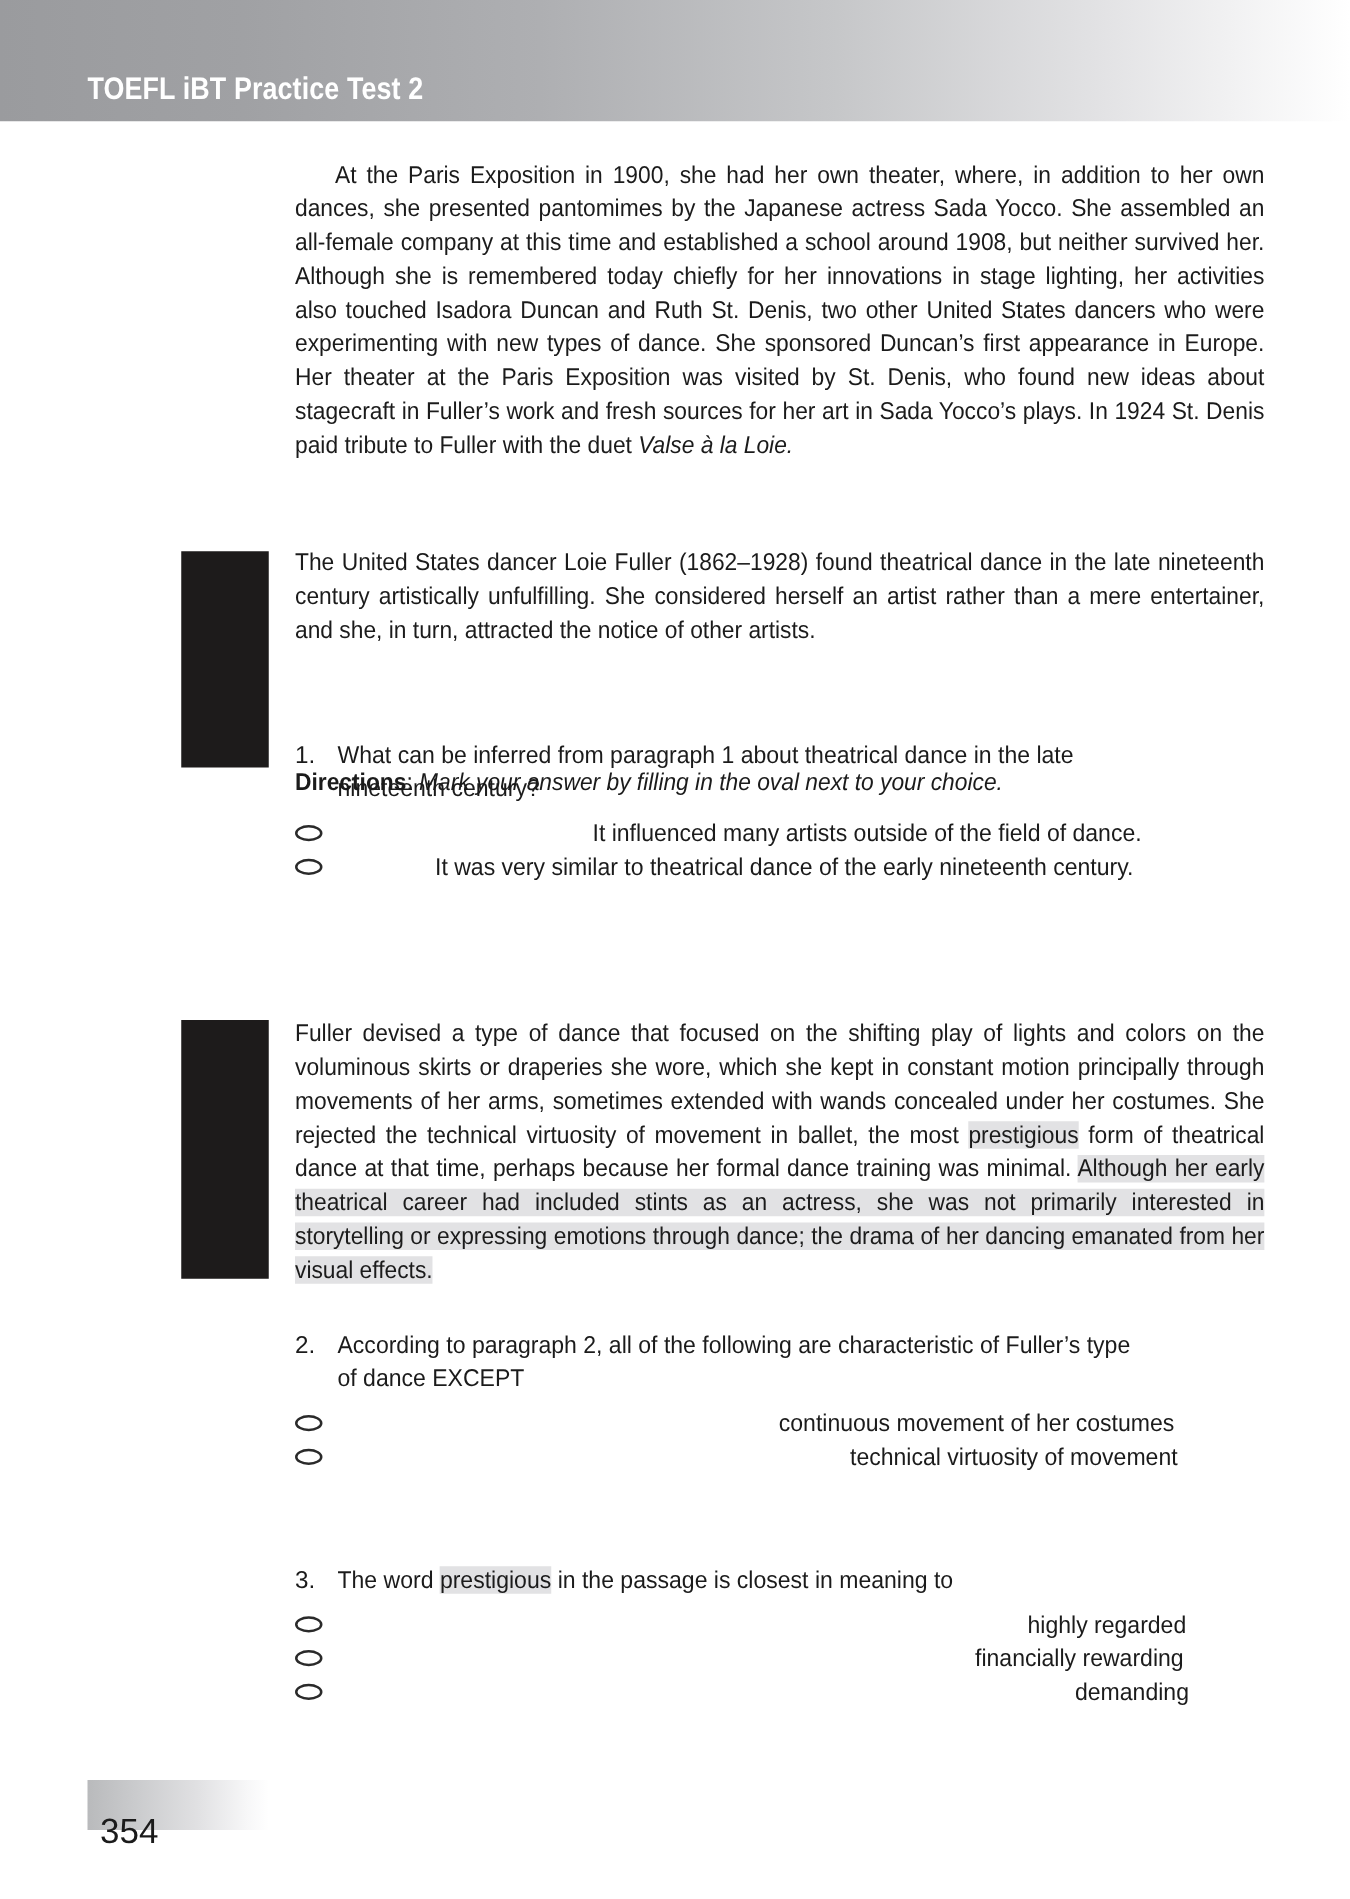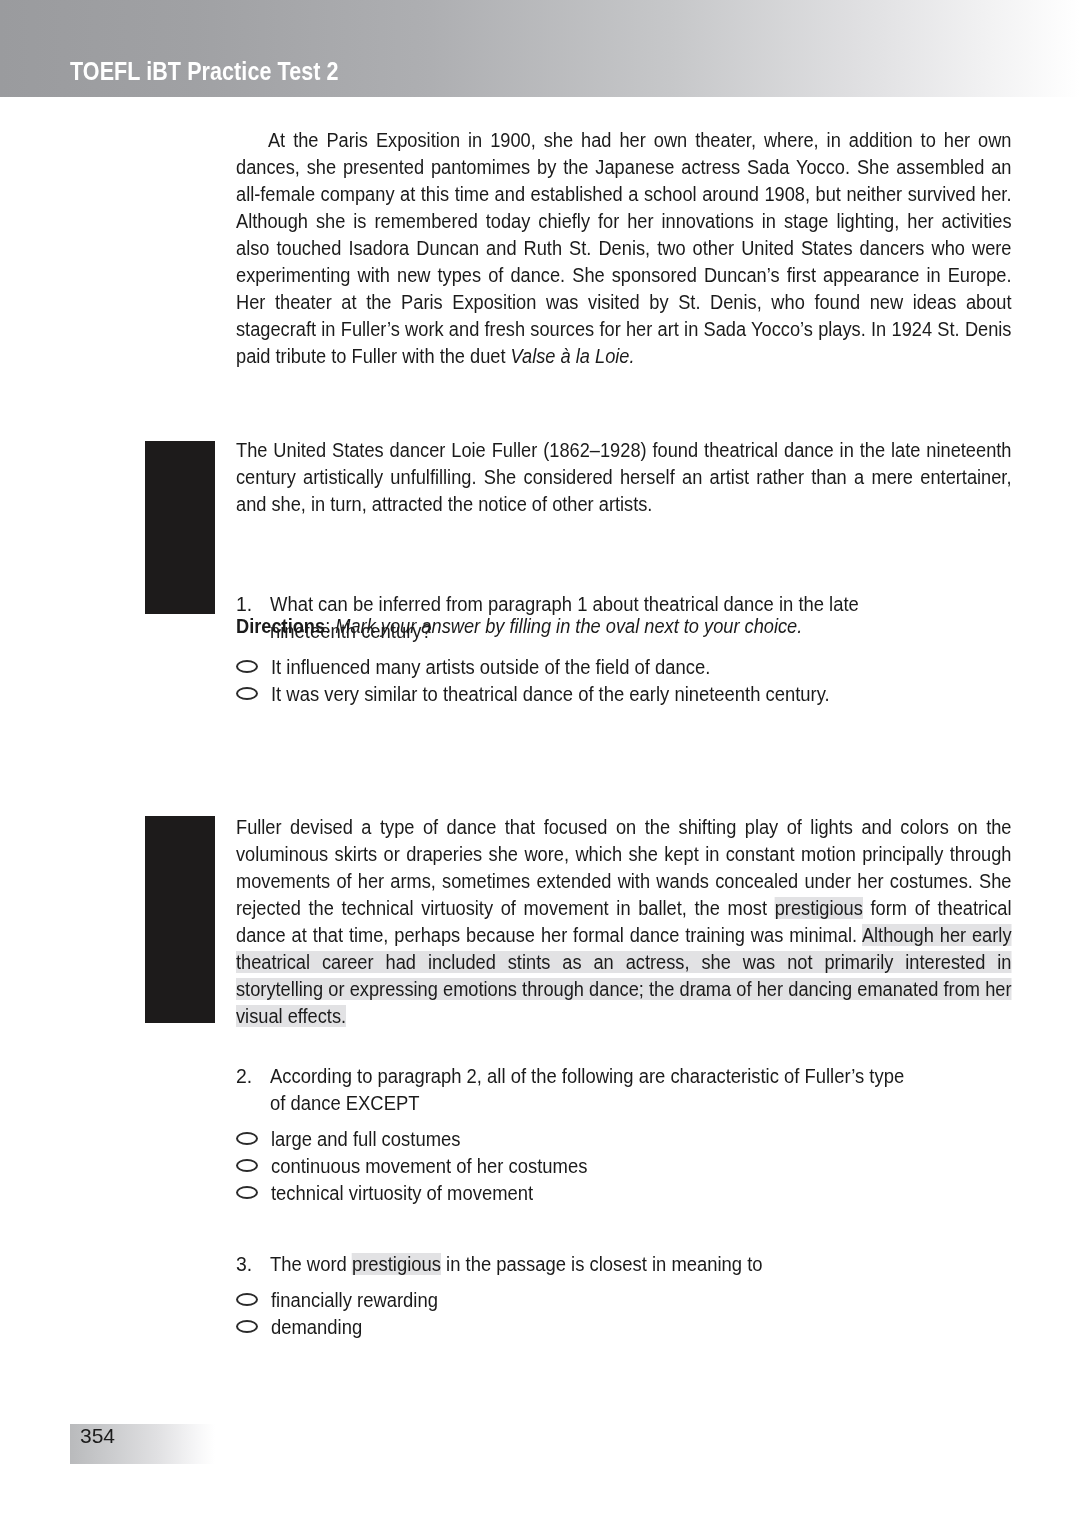--- a/index.html
+++ b/index.html
@@ -87,20 +87,21 @@
     transform: scaleX(0.95);
     transform-origin: left top;
     width: 730px;
   }
 
   .options { margin-top: 9px; }
   .option {
     display: flex;
     align-items: flex-start;
     height: 27px;
+    justify-content: space-between;
   }
   .oval {
     flex: 0 0 auto;
     width: 22px;
     height: 13px;
     border: 2px solid #2a2a2a;
     border-radius: 50%;
     margin-top: 6px;
     margin-right: 13px;
     background: transparent;
@@ -120,22 +121,22 @@
     position: absolute;
     left: 70px;
     top: 1424px;
     width: 145px;
     height: 40px;
     background: linear-gradient(to right, #b9babc 0%, #c9cacc 25%, #e0e0e2 60%, #f7f7f8 88%, #ffffff 100%);
   }
   .footer-num {
     position: absolute;
     left: 10px;
-    top: 0;
-    font-size: 21px;
+    top: 25px;
+    font-size: 28px;
     color: #1b1b1b;
     font-family: "Liberation Sans", "DejaVu Sans", sans-serif;
   }
 
   .abs { position: absolute; }
 </style>
 </head>
 <body>
 
 <div class="header-band">
@@ -184,24 +185,20 @@
     <span>Fuller devised a type of dance that focused on the shifting play of lights and colors on the voluminous skirts or draperies she wore, which she kept in constant motion principally through movements of her arms, sometimes extended with wands concealed under her costumes. She rejected the technical virtuosity of movement in ballet, the most </span><span class="hl">prestigious</span><span> form of theatrical dance at that time, perhaps because her formal dance training was minimal. </span><span class="hl">Although her early theatrical career had included stints as an actress, she was not primarily interested in storytelling or expressing emotions through dance; the drama of her dancing emanated from her visual effects.</span>
   </div>
 </div>
 
 <div class="abs" style="left:236px; top:1063px; width:720px;">
   <div class="question">
     <div class="q-num">2.</div>
     <div class="q-text" style="width:710px;">According to paragraph 2, all of the following are characteristic of Fuller’s type of dance EXCEPT</div>
   </div>
   <div class="options">
-    <div class="option">
-      <span class="oval"></span>
-      <span class="option-label">large and full costumes</span>
-    </div>
     <div class="option">
       <span class="oval"></span>
       <span class="option-label">continuous movement of her costumes</span>
     </div>
     <div class="option">
       <span class="oval"></span>
       <span class="option-label">technical virtuosity of movement</span>
     </div>
   </div>
 </div>
@@ -209,20 +206,24 @@
 <div class="abs" style="left:236px; top:1251px; width:720px;">
   <div class="question">
     <div class="q-num">3.</div>
     <div class="q-text" style="width:710px;">
       <span>The word </span><span class="hl">prestigious</span><span> in the passage is closest in meaning to</span>
     </div>
   </div>
   <div class="options">
     <div class="option">
       <span class="oval"></span>
+      <span class="option-label">highly regarded</span>
+    </div>
+    <div class="option">
+      <span class="oval"></span>
       <span class="option-label">financially rewarding</span>
     </div>
     <div class="option">
       <span class="oval"></span>
       <span class="option-label">demanding</span>
     </div>
   </div>
 </div>
 
 <div class="footer-box">

